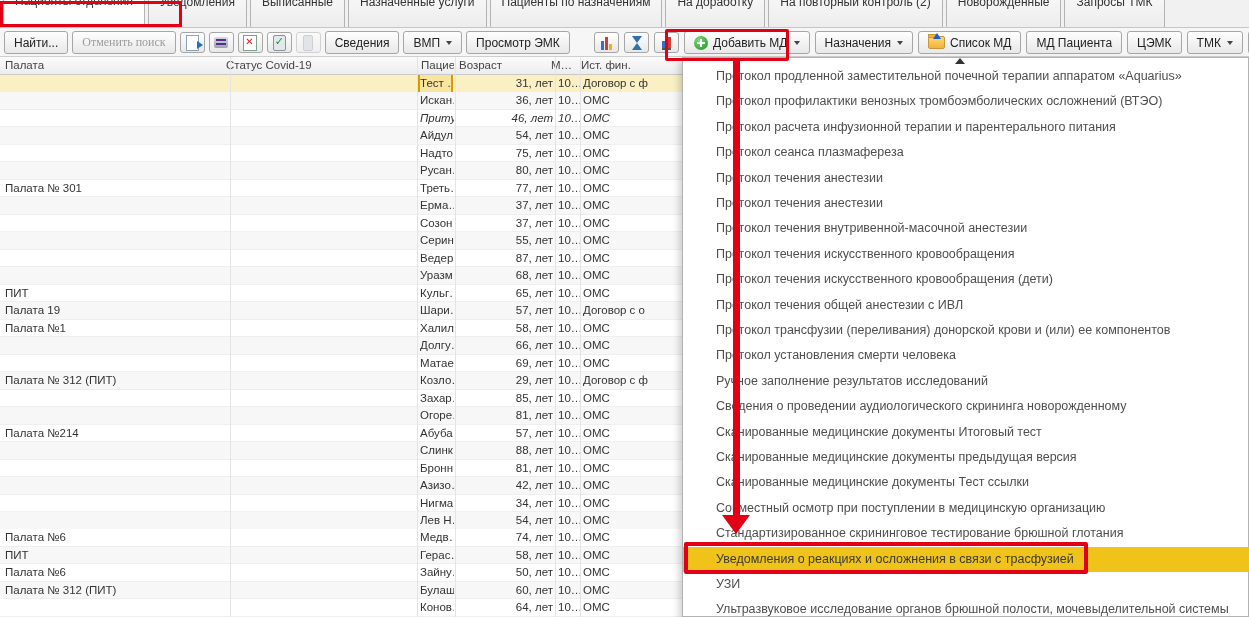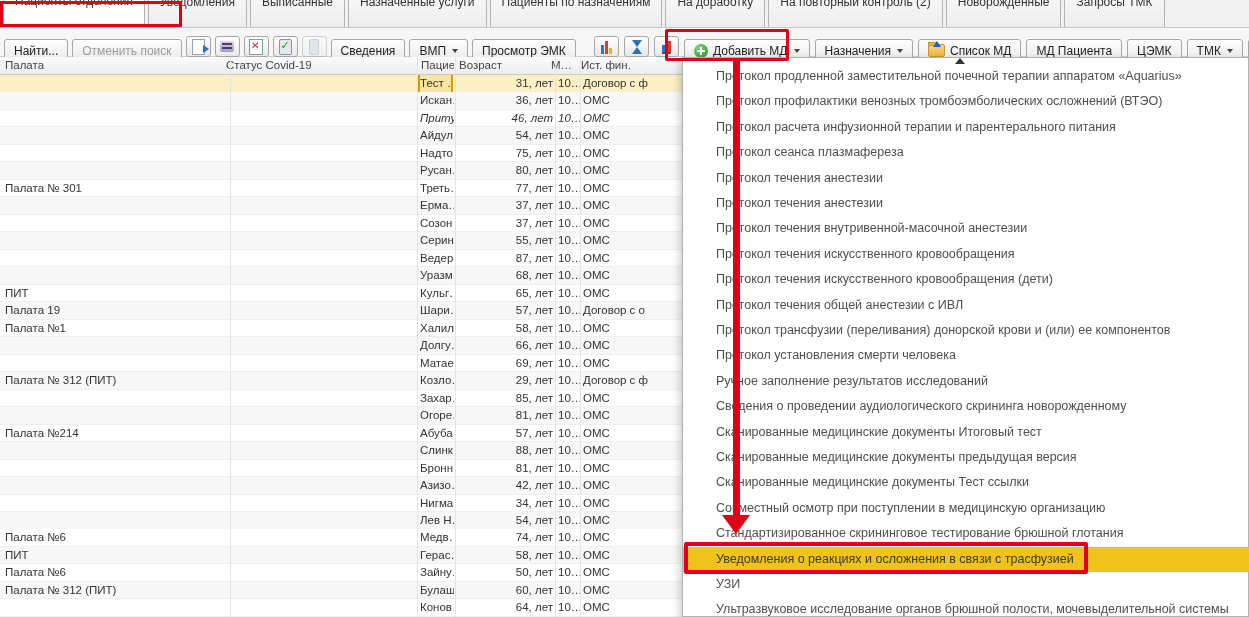--- a/index.html
+++ b/index.html
@@ -14,22 +14,22 @@
        border-radius:3px 3px 0 0;white-space:nowrap;cursor:default;}
   .tab.active{background:#fff;height:25px;line-height:25px;position:relative;z-index:2;}
 
   
   #toolbar{position:absolute;left:0;top:28px;width:1249px;height:29px;background:#f6f6f6;
            border-bottom:1px solid #cfcfcf;box-sizing:border-box;}
   .cluster{position:absolute;top:3px;display:flex;align-items:center;gap:4px;}
   #cluster-left{left:4px;}
   #cluster-right{left:594px;gap:5px;}
   .tbtn{height:21px;padding:0 9px;border:1px solid #a6a6a6;border-radius:3px;font-size:12px;color:#222;
-        background:linear-gradient(#fefefe,#e8e8e8);display:flex;align-items:center;white-space:nowrap;margin-top:8px;}
-  .tbtn.disabled{color:#9b9b9b;}
+        background:linear-gradient(#fefefe,#e8e8e8);display:flex;align-items:center;white-space:nowrap;}
+  .tbtn.disabled{color:#9b9b9b;font-family:Liberation Serif, serif;}
   .ib{width:25px;height:21px;border:1px solid #a6a6a6;border-radius:3px;background:linear-gradient(#fff,#e8e8e8);
       display:flex;align-items:center;justify-content:center;box-sizing:border-box;}
   .ib.disabled{opacity:.45;}
   .dd{width:0;height:0;border-left:3.5px solid transparent;border-right:3.5px solid transparent;
       border-top:4px solid #444;margin-left:6px;}
 
   
   .i-doc{width:11px;height:14px;background:#fff;border:1px solid #8fa3b5;position:relative;}
   .i-doc::after{content:"";position:absolute;right:-5px;bottom:1px;border-left:6px solid #1d6fd1;
                 border-top:4px solid transparent;border-bottom:4px solid transparent;}

